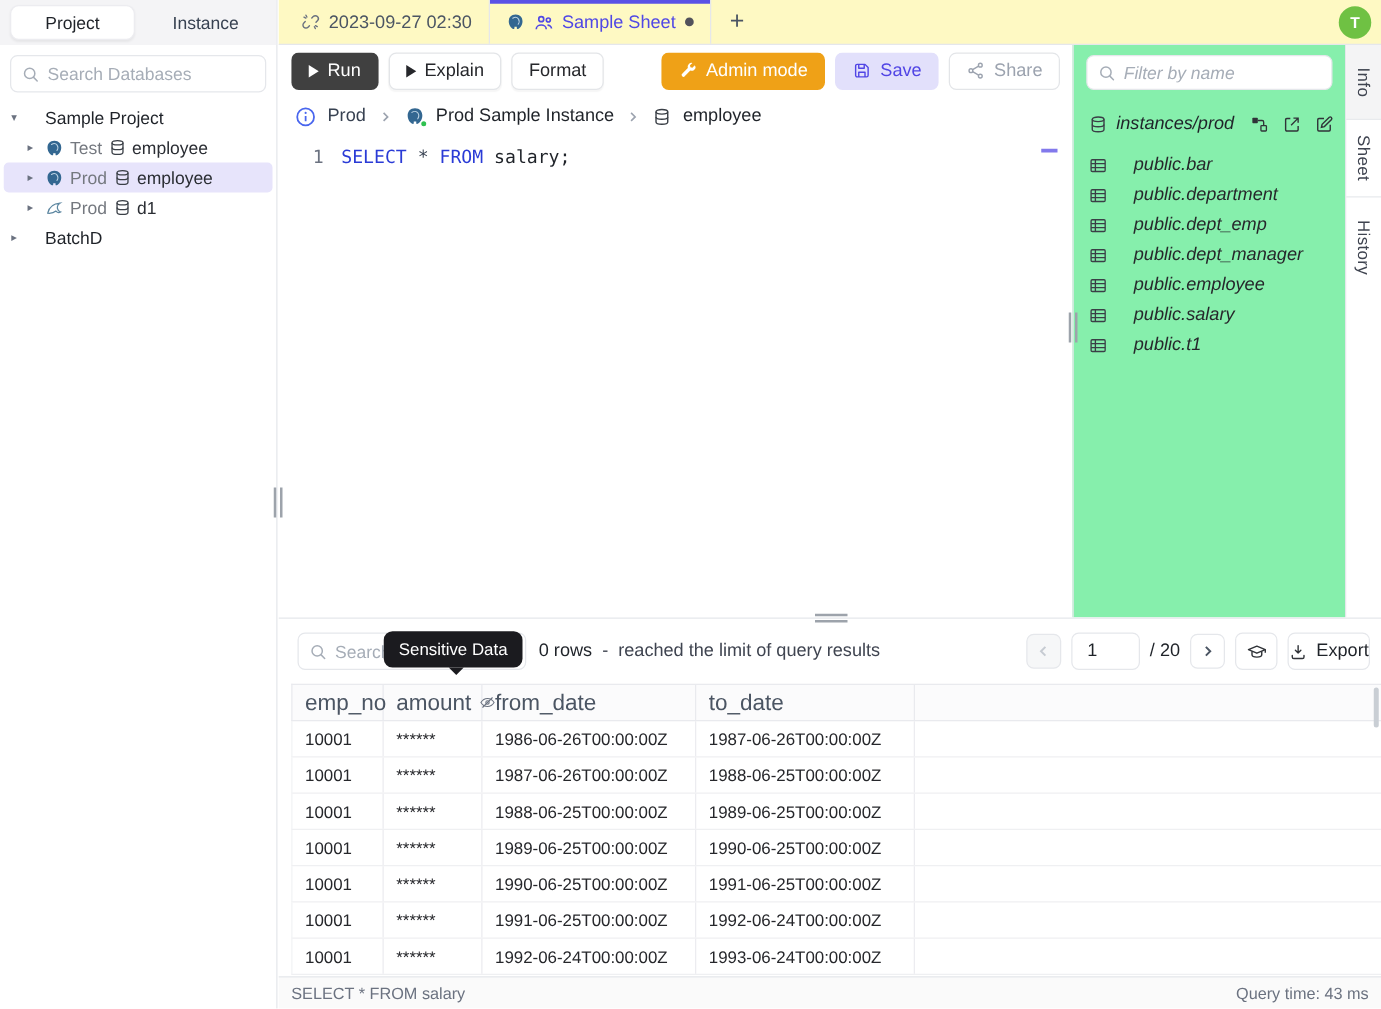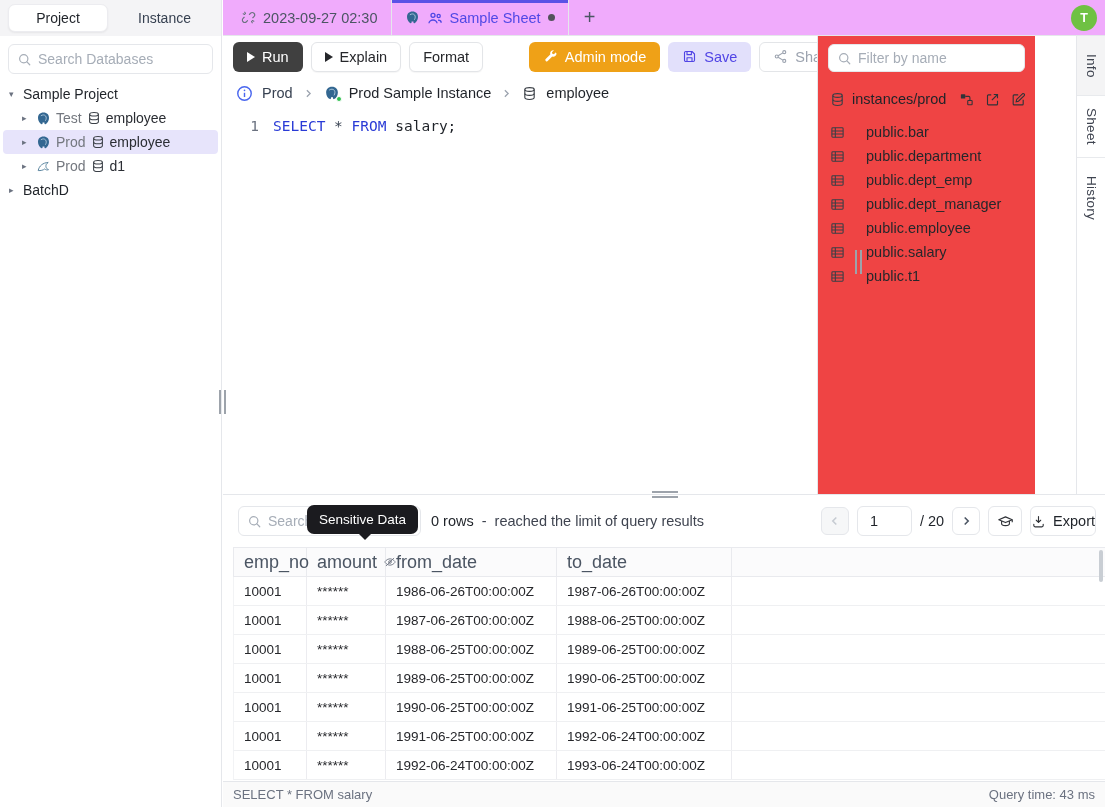--- a/index.html
+++ b/index.html
@@ -22,25 +22,25 @@
   .search-box input { border:none; outline:none; width:100%; font:inherit; color:#1f2329; }
   .search-box input::placeholder { color:#a6adb7; }
   .tree { margin-top:4px; }
   .tree-row { height:24px; display:flex; align-items:center; gap:5px; padding:0 6px; margin:0 3px;
               border-radius:4px; }
   .tree-row.lvl1 { padding-left:19px; }
   .tree-row.selected { background:#e7e4fb; }
   .caret { color:#6b7280; font-size:9px; width:9px; flex:none; }
   .env { color:#74787f; }
   .dbname { color:#2a2d33; }
-  .proj-label { color:#1f2329; }
+  .proj-label { color:#1f2329;margin-left:13px; }
   .db-ic { color:#3a3f46; }
 
   
-  .topbar { position:absolute; left:223px; top:0; right:0; height:36px; background:#f0abfc;
+  .topbar { position:absolute; left:223px; top:0; right:0; height:36px; background:#fef9c3;
             border-bottom:1px solid #e5e7eb; display:flex; align-items:stretch; }
   .tab { position:relative; display:flex; align-items:center; gap:7px; padding:0 13px;
          border-right:1px solid #e5e7eb; color:#4b5563; font-size:14.5px; }
   .tab:first-child { margin-left:5px; }
   .tab.active { color:#5048e5; }
   .tab.active::before { content:""; position:absolute; top:0; left:0; right:0; height:3px;
                         background:#5a51e6; }
   .dirty-dot { width:7px; height:7px; border-radius:50%; background:#52525b; }
   .newtab { width:42px; display:flex; align-items:center; justify-content:center;
             color:#4b5563; font-size:20px; }
@@ -72,22 +72,22 @@
 
   .editor { position:absolute; left:223px; top:110px; width:635px; height:384px;
             font-family:"DejaVu Sans Mono","Liberation Mono",monospace; font-size:14.5px; }
   .gutter { position:absolute; left:0; top:8px; width:36px; text-align:right; color:#6b7280; }
   .code-line { position:absolute; left:50px; top:8px; white-space:pre; color:#1f2329; }
   .kw { color:#2a3bd6; }
   .op { color:#374151; }
   .minimap-mark { position:absolute; right:12px; top:9px; width:13px; height:3px; background:#8279ec; }
 
   
-  .schema-panel { position:absolute; left:817px; top:36px; width:218px; height:458px;
-                  border-left:1px solid #e5e7eb; background:#ef4444; }
+  .schema-panel { position:absolute; left:858px; top:36px; width:218px; height:458px;
+                  border-left:1px solid #e5e7eb; background:#86efac;font-style:italic; }
   .schema-panel .search-box { margin:8px 10px; height:28px; }
   .instance-row { display:flex; align-items:center; gap:7px; padding:0 12px; height:26px;
                   margin-top:14px; color:#1f2329; font-size:14.5px; }
   .inst-actions { display:flex; gap:11px; margin-left:6px; color:#303338; }
   .table-list { margin-top:8px; }
   .table-item { height:24px; display:flex; align-items:center; gap:21px; padding:0 12px;
                 font-size:14.5px; color:#26272b; }
 
   
   .side-strip { position:absolute; left:1076px; top:36px; width:29px; height:458px;

